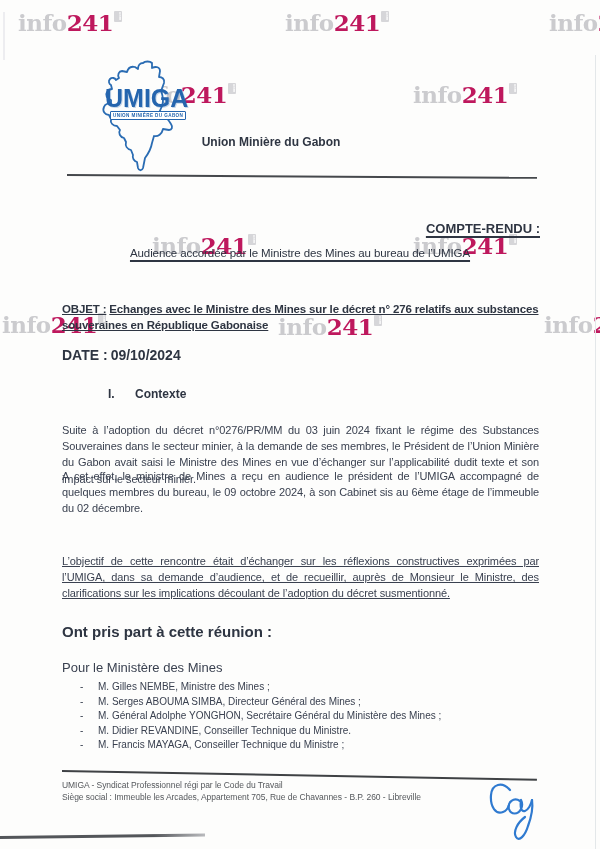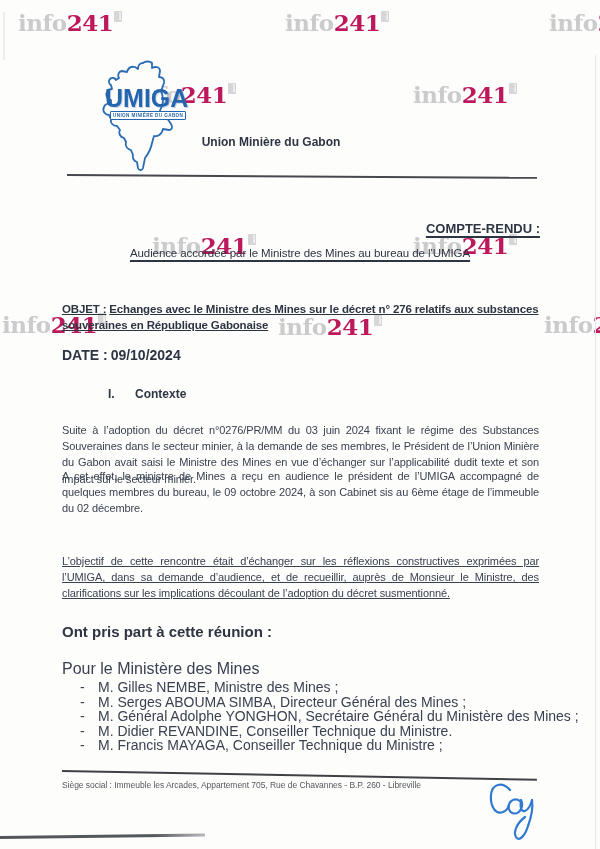--- a/index.html
+++ b/index.html
@@ -53,22 +53,22 @@
   .objet .lbl{margin-right:3px;}
   .date-line{left:62px;top:347px;font-weight:bold;font-size:14px;color:#2e3542;}
   .date-line .lbl{margin-right:3px;}
   .section-heading{left:108px;top:387px;font-weight:bold;font-size:12px;color:#2e3542;}
   .section-heading .num{display:inline-block;width:27px;}
   .para{left:62px;width:477px;font-size:11px;line-height:16.2px;text-align:justify;letter-spacing:-0.1px;}
   .p1{top:422px;}
   .p2{top:468px;}
   .p3{top:553px;text-decoration:underline;}
   .attendees-heading{left:62px;top:623px;font-weight:bold;font-size:15px;color:#2e3542;}
-  .group-label{left:62px;top:660px;font-size:16px;}
-  .attendee-list{left:80px;top:680px;width:470px;font-size:14px;line-height:14.6px;}
+  .group-label{left:62px;top:660px;font-size:13px;}
+  .attendee-list{left:80px;top:680px;width:470px;font-size:10px;line-height:14.6px;}
   .attendee-list .row{white-space:nowrap;}
   .attendee-list .dash{display:inline-block;width:18px;}
   
   .footer-rule{left:62px;top:770px;width:475px;height:2px;background:#3f4245;transform:rotate(1.05deg);transform-origin:left center;}
   .footer-text{left:62px;top:780px;width:420px;font-size:8.5px;line-height:11.6px;color:#55585c;letter-spacing:-0.05px;}
   .signature{left:486px;top:779px;width:62px;height:68px;z-index:2;}
   
   .bottom-artifact{left:0;top:836px;width:205px;height:2.5px;background:linear-gradient(to right,#53565a 75%,#b9babd);transform:rotate(-0.7deg);transform-origin:left center;}
   .right-edge-line{left:595px;top:55px;width:1px;height:794px;background:#e3e7e9;}
   .left-edge-line{left:3px;top:12px;width:2px;height:48px;background:#ededf0;}
@@ -123,20 +123,21 @@
   <div class="abs attendee-list">
     <div class="row"><span class="dash">-</span><span>M. Gilles NEMBE, Ministre des Mines ;</span></div>
     <div class="row"><span class="dash">-</span><span>M. Serges ABOUMA SIMBA, Directeur Général des Mines ;</span></div>
     <div class="row"><span class="dash">-</span><span>M. Général Adolphe YONGHON, Secrétaire Général du Ministère des Mines ;</span></div>
     <div class="row"><span class="dash">-</span><span>M. Didier REVANDINE, Conseiller Technique du Ministre.</span></div>
     <div class="row"><span class="dash">-</span><span>M. Francis MAYAGA, Conseiller Technique du Ministre ;</span></div>
   </div>
 
   <div class="abs footer-rule"></div>
   <div class="abs footer-text">
+    <div>UMIGA - Syndicat Professionnel régi par le Code du Travail</div>
     <div>Siège social : Immeuble les Arcades, Appartement 705, Rue de Chavannes - B.P. 260 - Libreville</div>
   </div>
 
   <svg class="abs signature" viewBox="0 0 62 66">
     <g fill="none" stroke="#2f7ad0" stroke-width="2.2" stroke-linecap="round" stroke-linejoin="round">
       <path d="M24,10 C16,1 6,4 5,15 C4,27 10,35 17,32 C20,31 22,28 23,25"></path>
       <path d="M34,21 C28,17 21,22 23,29 C25,35 32,35 35,29 C37,25 36,22 35,20 C34,27 35,32 39,31 C42,30 45,25 46,20"></path>
       <path d="M46,20 C47,27 45,38 42,46 C39,56 33,62 30,57 C27,52 31,43 39,37"></path>
     </g>
   </svg>

